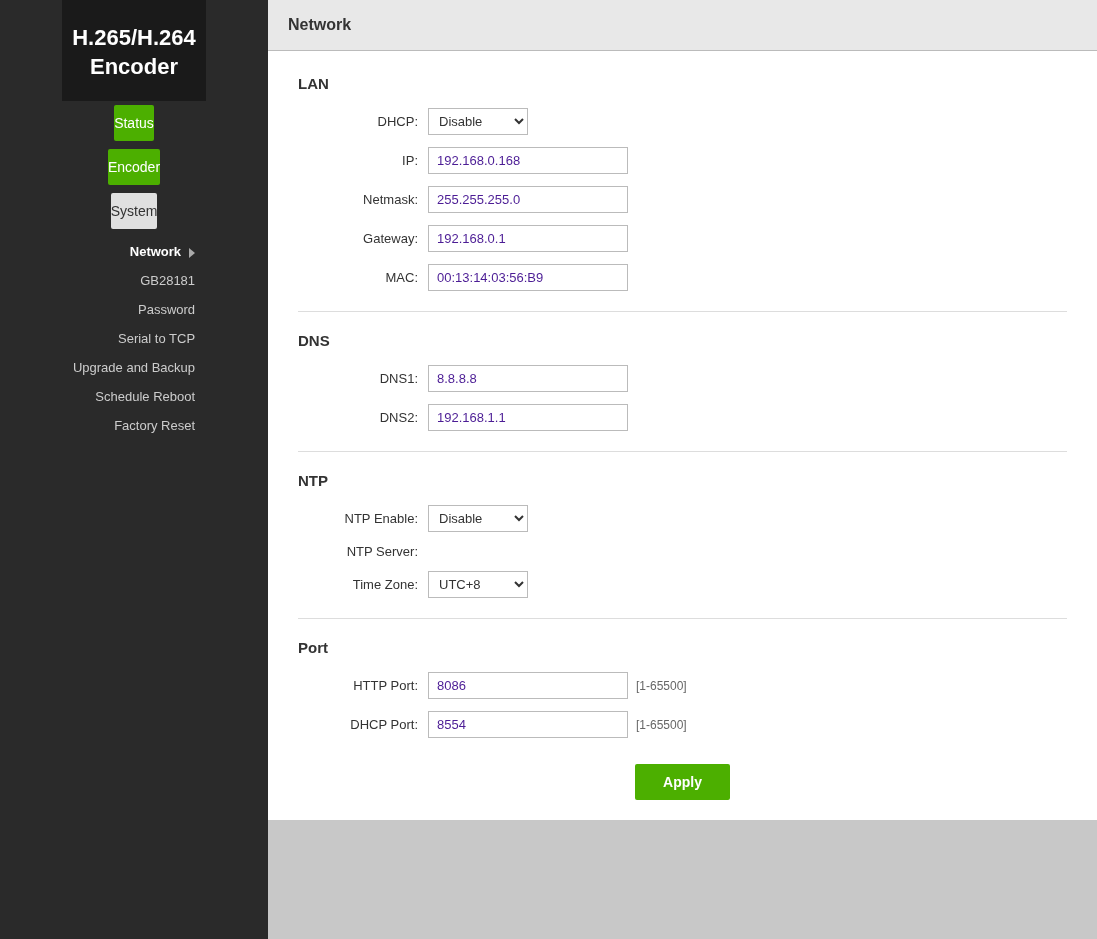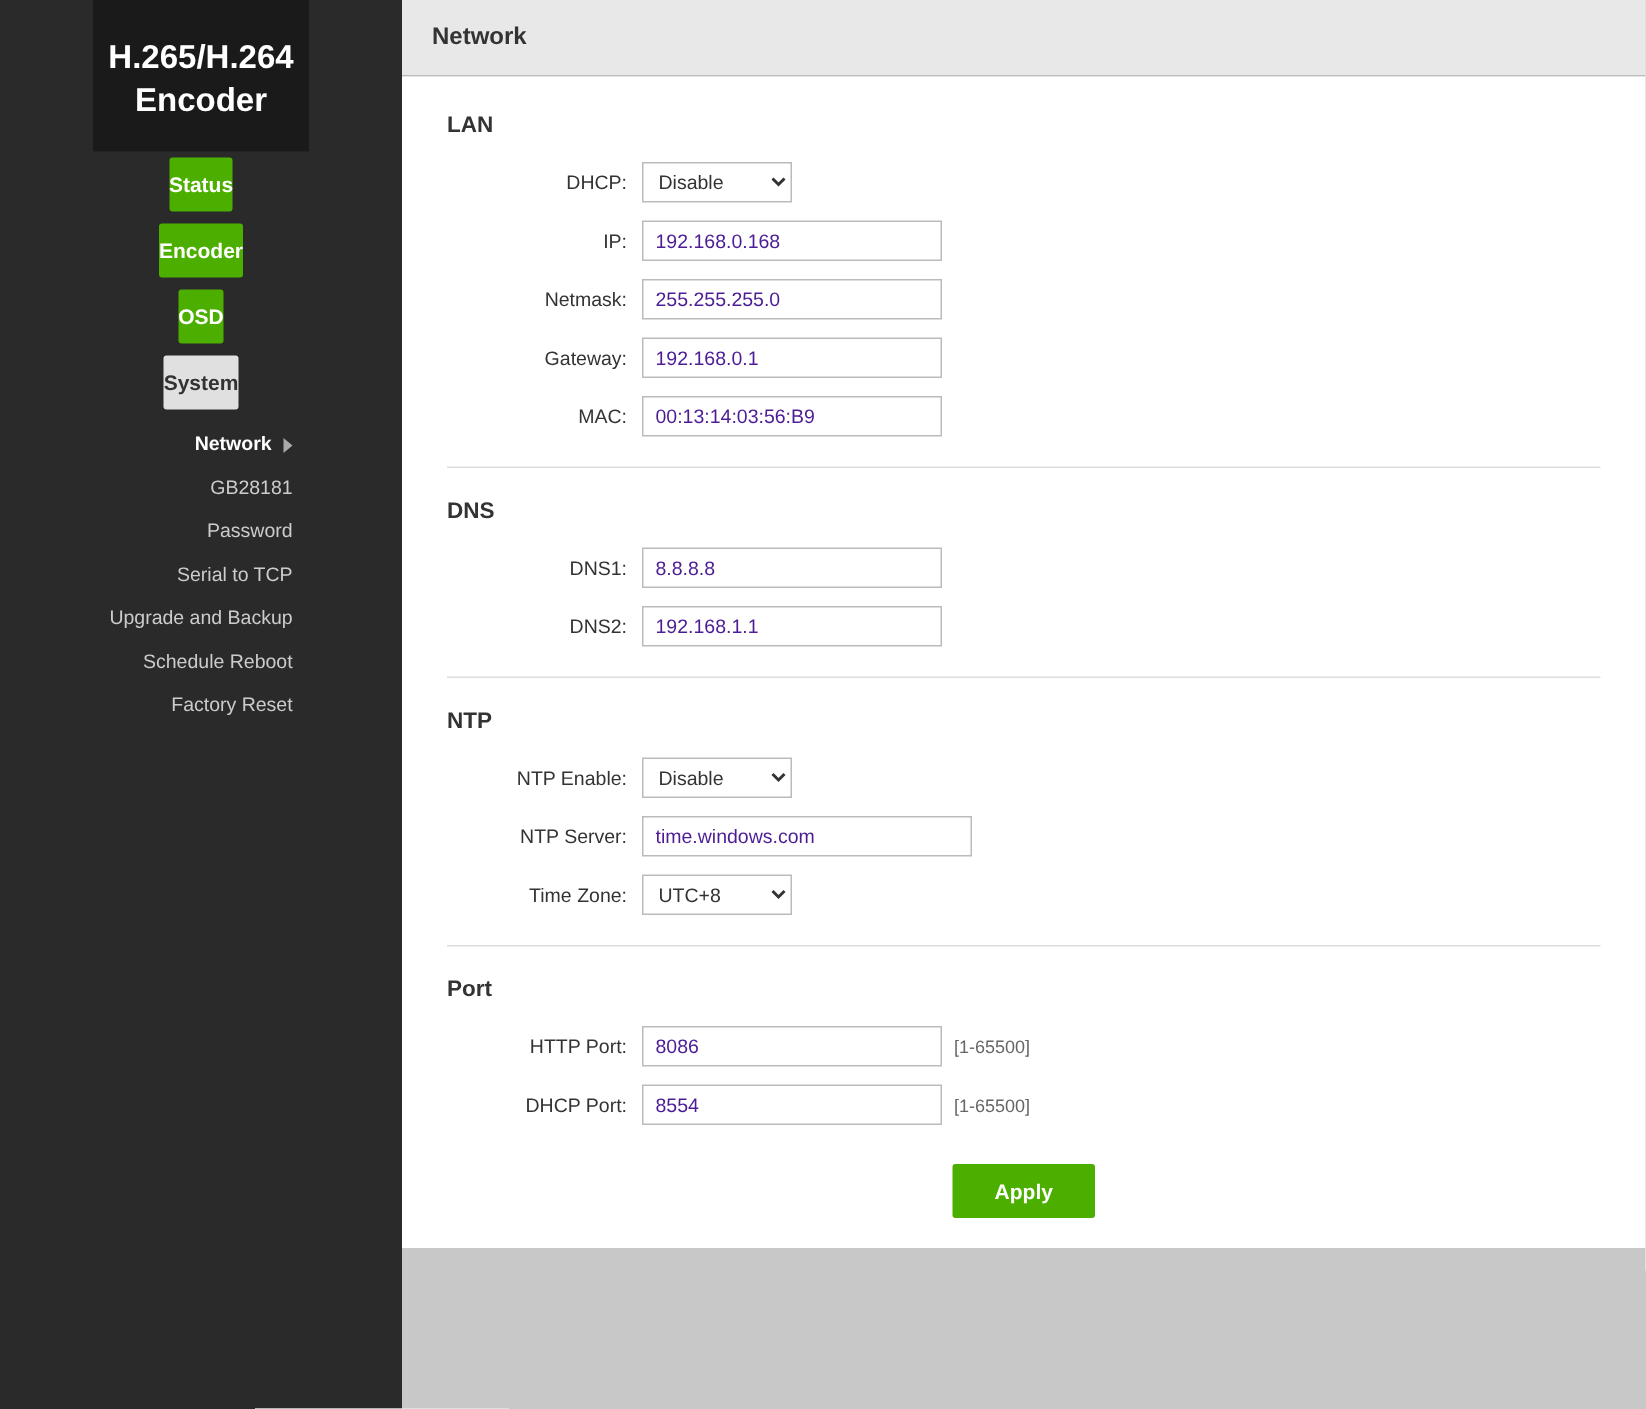--- a/index.html
+++ b/index.html
@@ -26,21 +26,21 @@
     }
 
     .sidebar-btn {
       display: block;
       margin: 4px 8px;
       padding: 10px 0;
       text-align: center;
       background: #4caf00;
       color: #fff;
       font-size: 14px;
-      font-weight: bold;
+      font-weight: normal;
       border: none;
       cursor: pointer;
       border-radius: 2px;
     }
     .sidebar-btn-system {
       background: #e0e0e0;
       color: #333;
     }
 
     .sidebar-submenu {
@@ -171,21 +171,20 @@
 <body>
 
 <div id="sidebar">
   <div id="sidebar-logo">
     <span>H.265/H.264</span><br>
     <span>Encoder</span>
   </div>
 
   <button class="sidebar-btn">Status</button>
   <button class="sidebar-btn">Encoder</button>
-  <button class="sidebar-btn">OSD</button>
   <button class="sidebar-btn sidebar-btn-system">System</button>
 
   <div class="sidebar-submenu">
     <a class="sidebar-submenu-item active">Network</a>
     <a class="sidebar-submenu-item">GB28181</a>
     <a class="sidebar-submenu-item">Password</a>
     <a class="sidebar-submenu-item">Serial to TCP</a>
     <a class="sidebar-submenu-item">Upgrade and Backup</a>
     <a class="sidebar-submenu-item">Schedule Reboot</a>
     <a class="sidebar-submenu-item">Factory Reset</a>
@@ -255,21 +254,20 @@
       <div class="form-row">
         <div class="form-label">NTP Enable:</div>
         <select class="form-select">
           <option>Disable</option>
           <option>Enable</option>
         </select>
       </div>
 
       <div class="form-row">
         <div class="form-label">NTP Server:</div>
-        <input class="form-input" type="text" style="width: 220px;" value="time.windows.com">
       </div>
 
       <div class="form-row">
         <div class="form-label">Time Zone:</div>
         <select class="form-select">
           <option>UTC-12</option><option>UTC-11</option><option>UTC-10</option>
           <option>UTC-9</option><option>UTC-8</option><option>UTC-7</option>
           <option>UTC-6</option><option>UTC-5</option><option>UTC-4</option>
           <option>UTC-3</option><option>UTC-2</option><option>UTC-1</option>
           <option>UTC+0</option><option>UTC+1</option><option>UTC+2</option>

